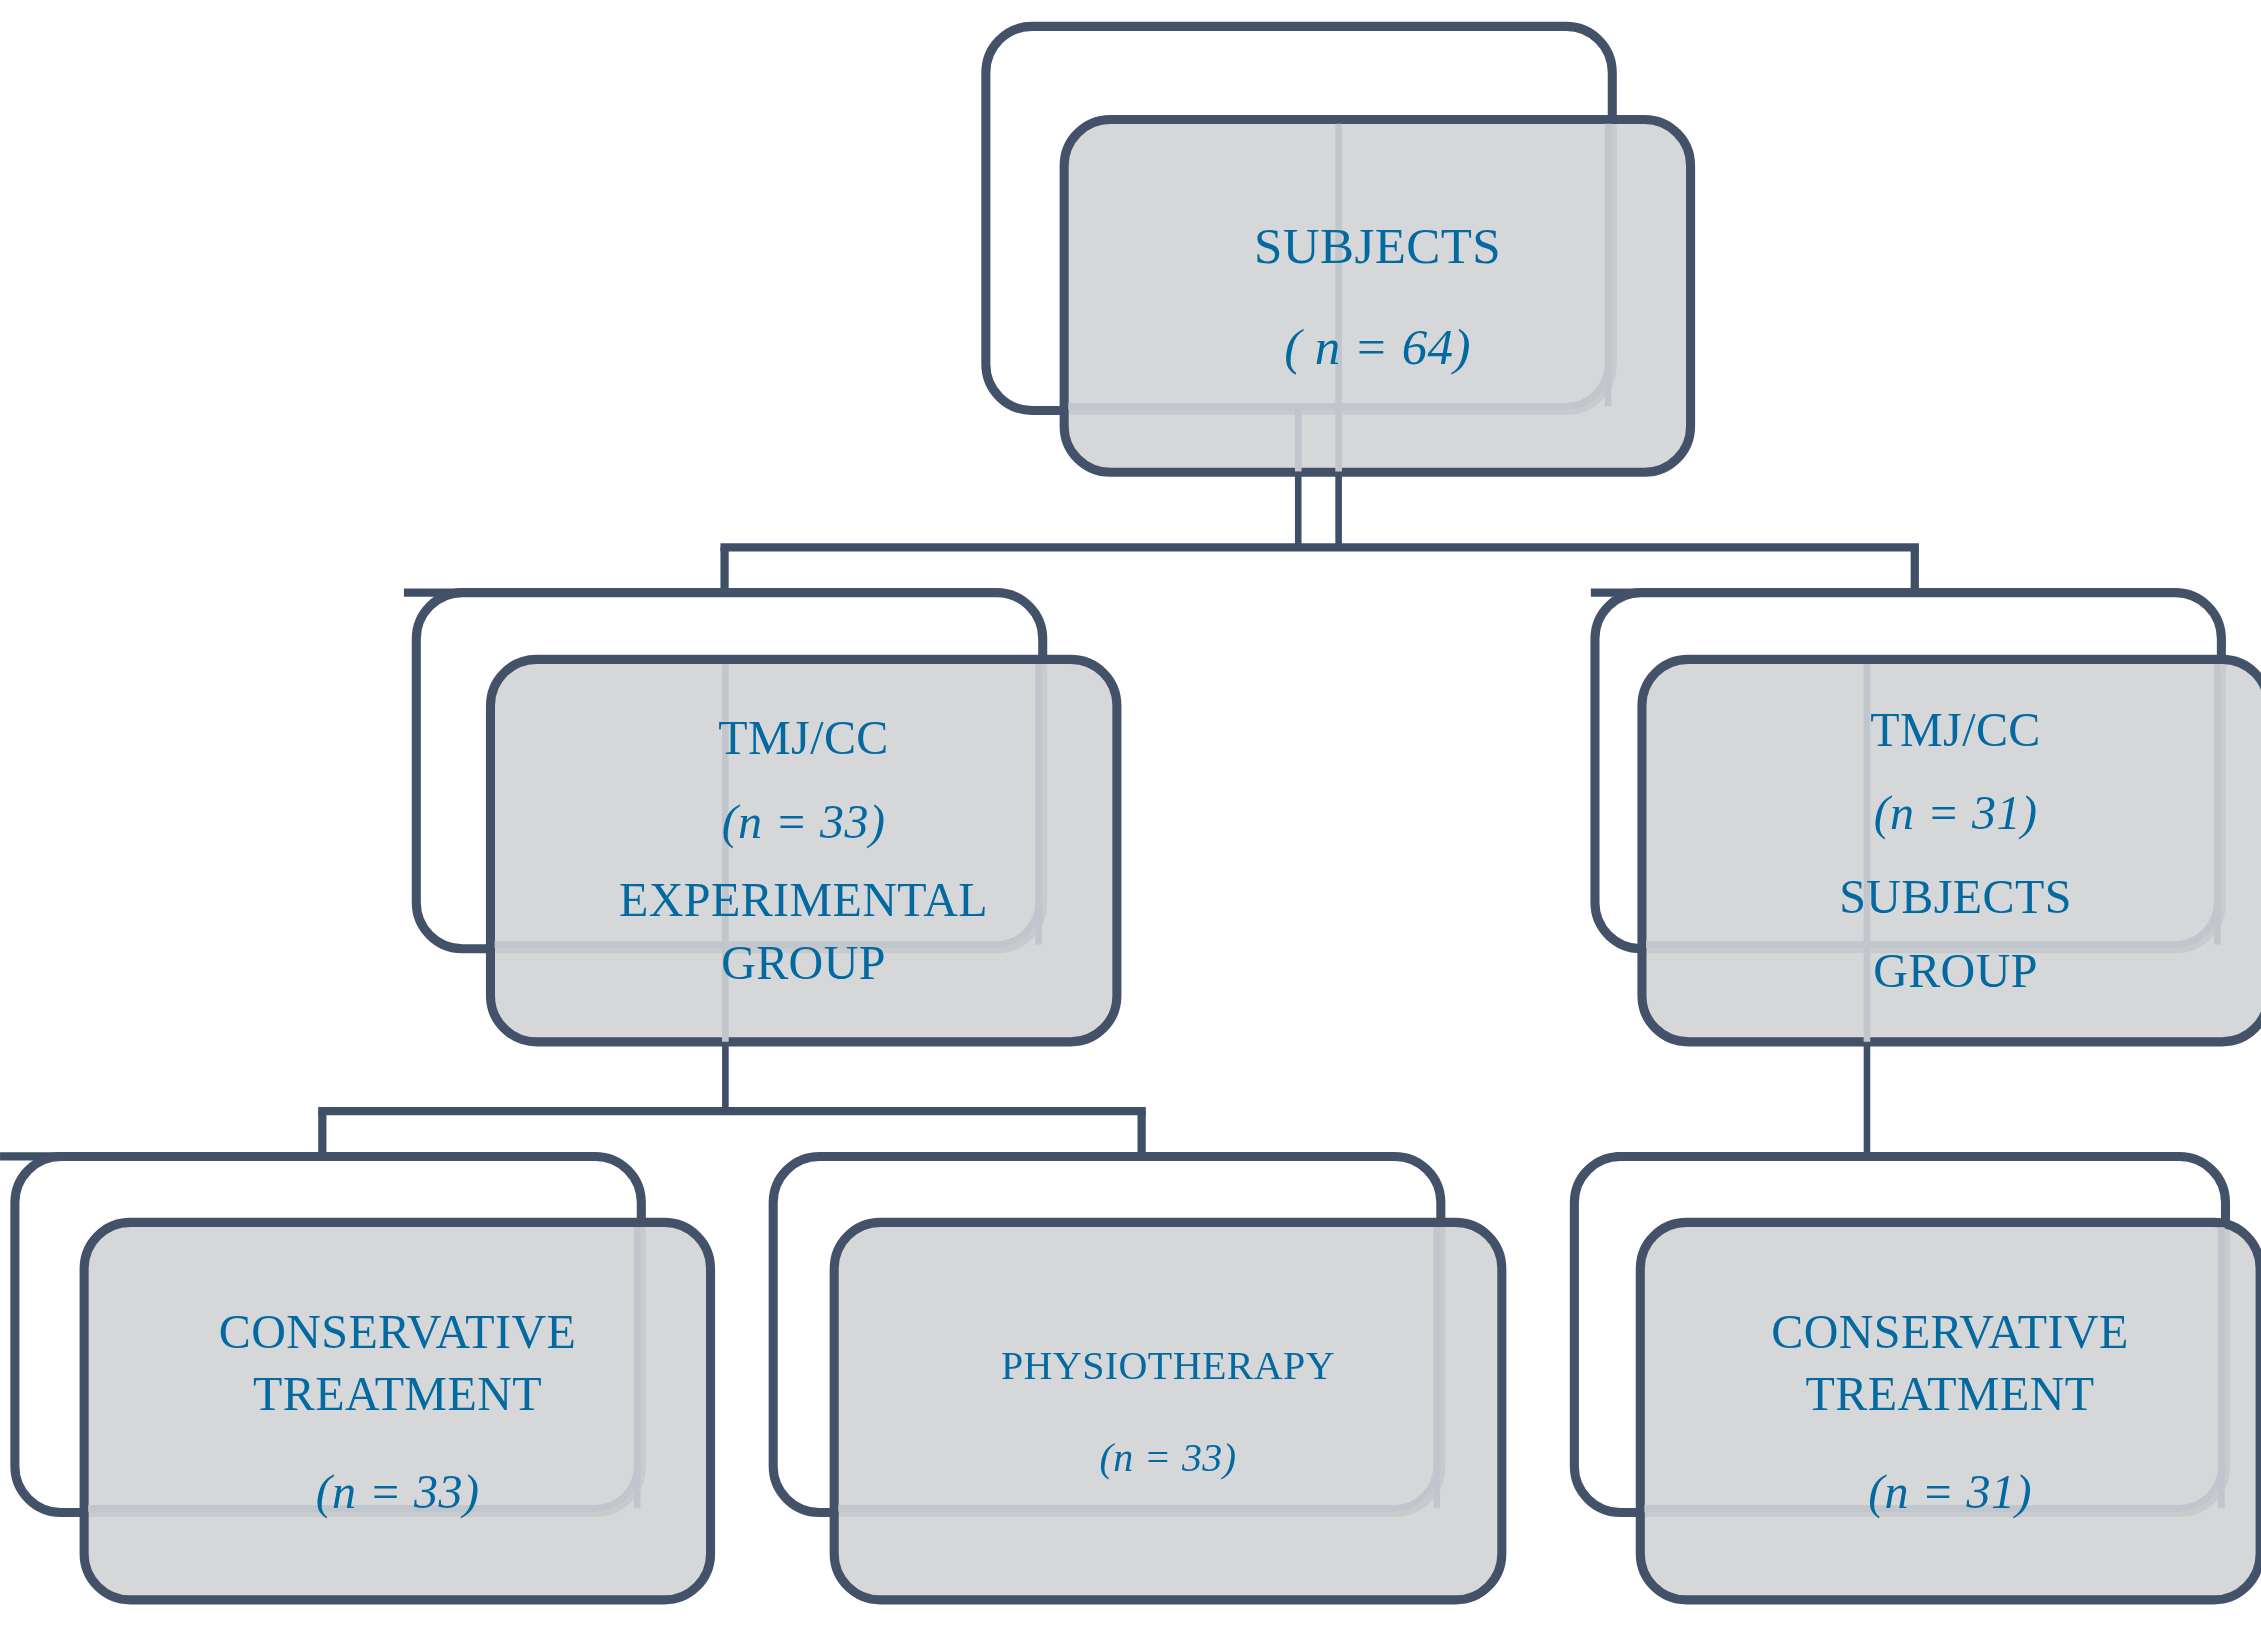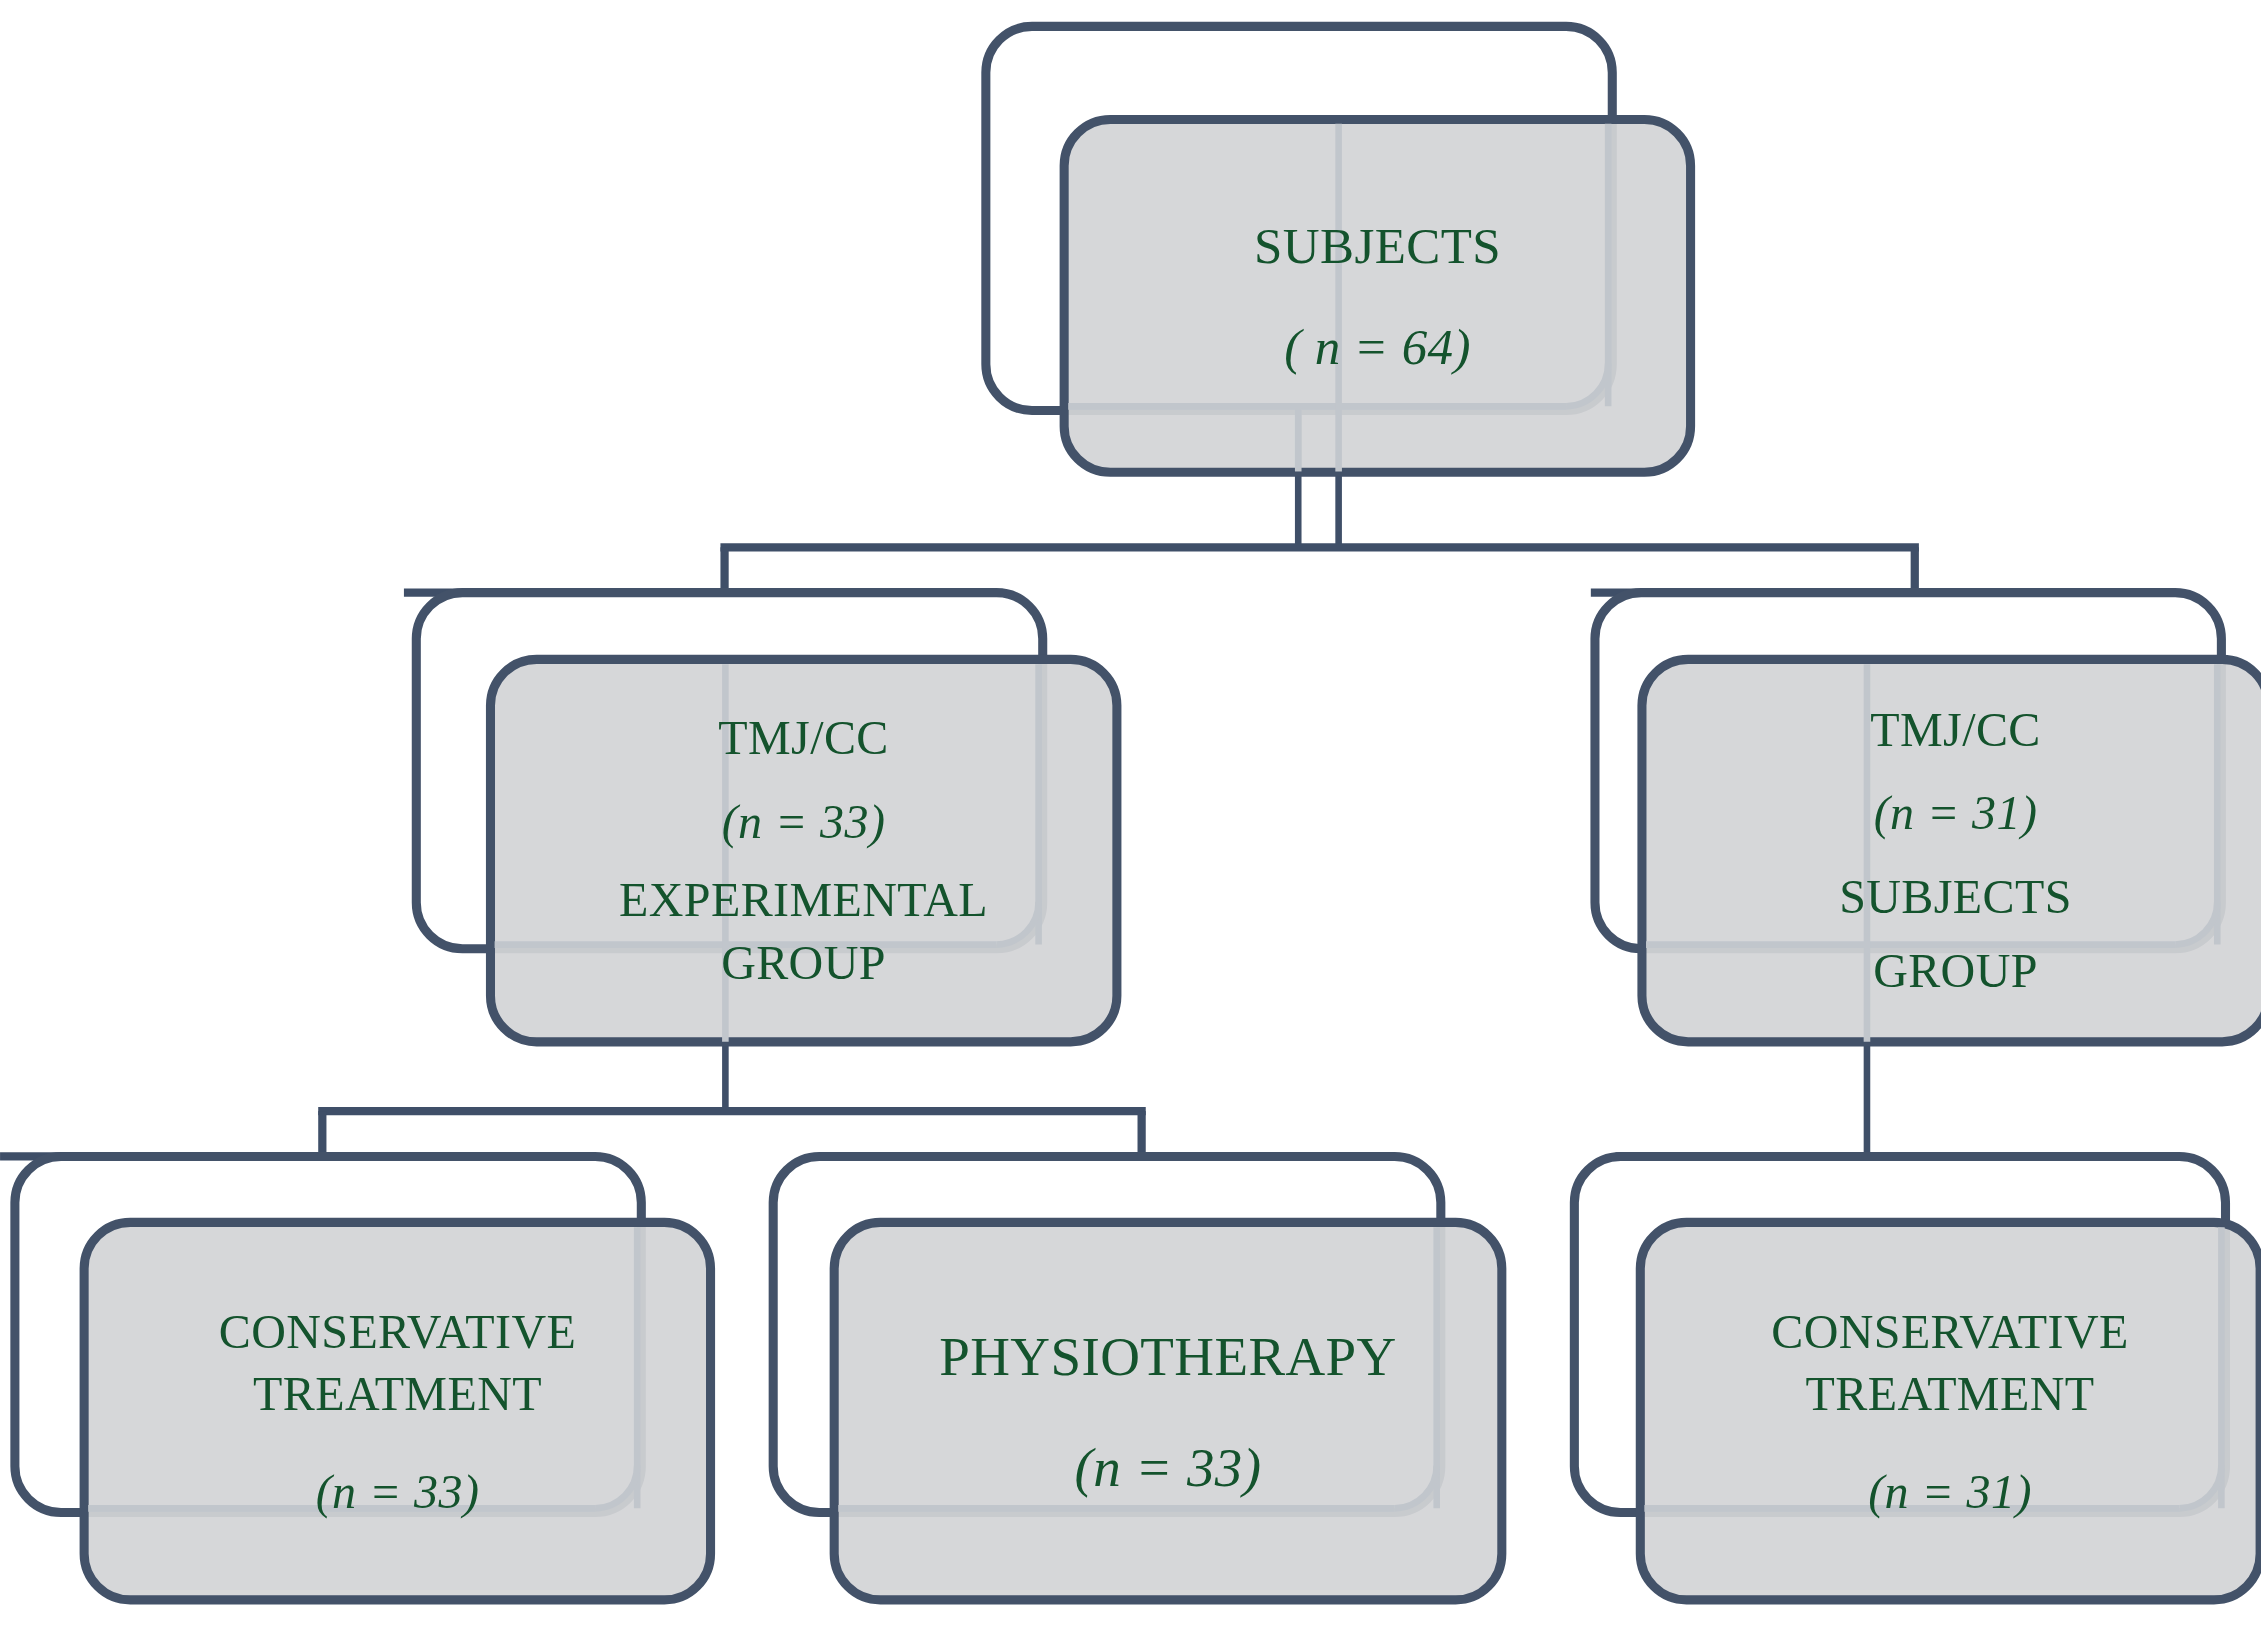--- a/index.html
+++ b/index.html
@@ -26,21 +26,21 @@
     height: 1632px;
     display: block;
   }
   .node-label {
     position: absolute;
     display: flex;
     flex-direction: column;
     align-items: center;
     justify-content: center;
     text-align: center;
-    color: #14532d;
+    color: #0369a1;
     pointer-events: none;
     line-height: 1.30;
     letter-spacing: 0.4px;
   }
   .node-label .ln {
     display: block;
     white-space: nowrap;
   }
   .node-label .ital {
     font-style: italic;
@@ -168,21 +168,21 @@
     <span class="ln" style="margin-top:21.4px;">SUBJECTS</span>
     <span class="ln" style="margin-top:11.5px;">GROUP</span>
   </div>
 
   <div class="node-label" style="left:84px; top:1223px; width:627px; height:378px; font-size:48px;">
     <span class="ln">CONSERVATIVE</span>
     <span class="ln">TREATMENT</span>
     <span class="ln ital" style="margin-top:35px;">(n = 33)</span>
   </div>
 
-  <div class="node-label" style="left:834px; top:1223px; width:668px; height:378px; font-size:55px;">
+  <div class="node-label" style="left:834px; top:1223px; width:668px; height:378px; font-size:40px;">
     <span class="ln">PHYSIOTHERAPY</span>
     <span class="ln ital" style="margin-top:40px;">(n = 33)</span>
   </div>
 
   <div class="node-label" style="left:1640px; top:1223px; width:620px; height:378px; font-size:48px;">
     <span class="ln">CONSERVATIVE</span>
     <span class="ln">TREATMENT</span>
     <span class="ln ital" style="margin-top:35px;">(n = 31)</span>
   </div>
 

